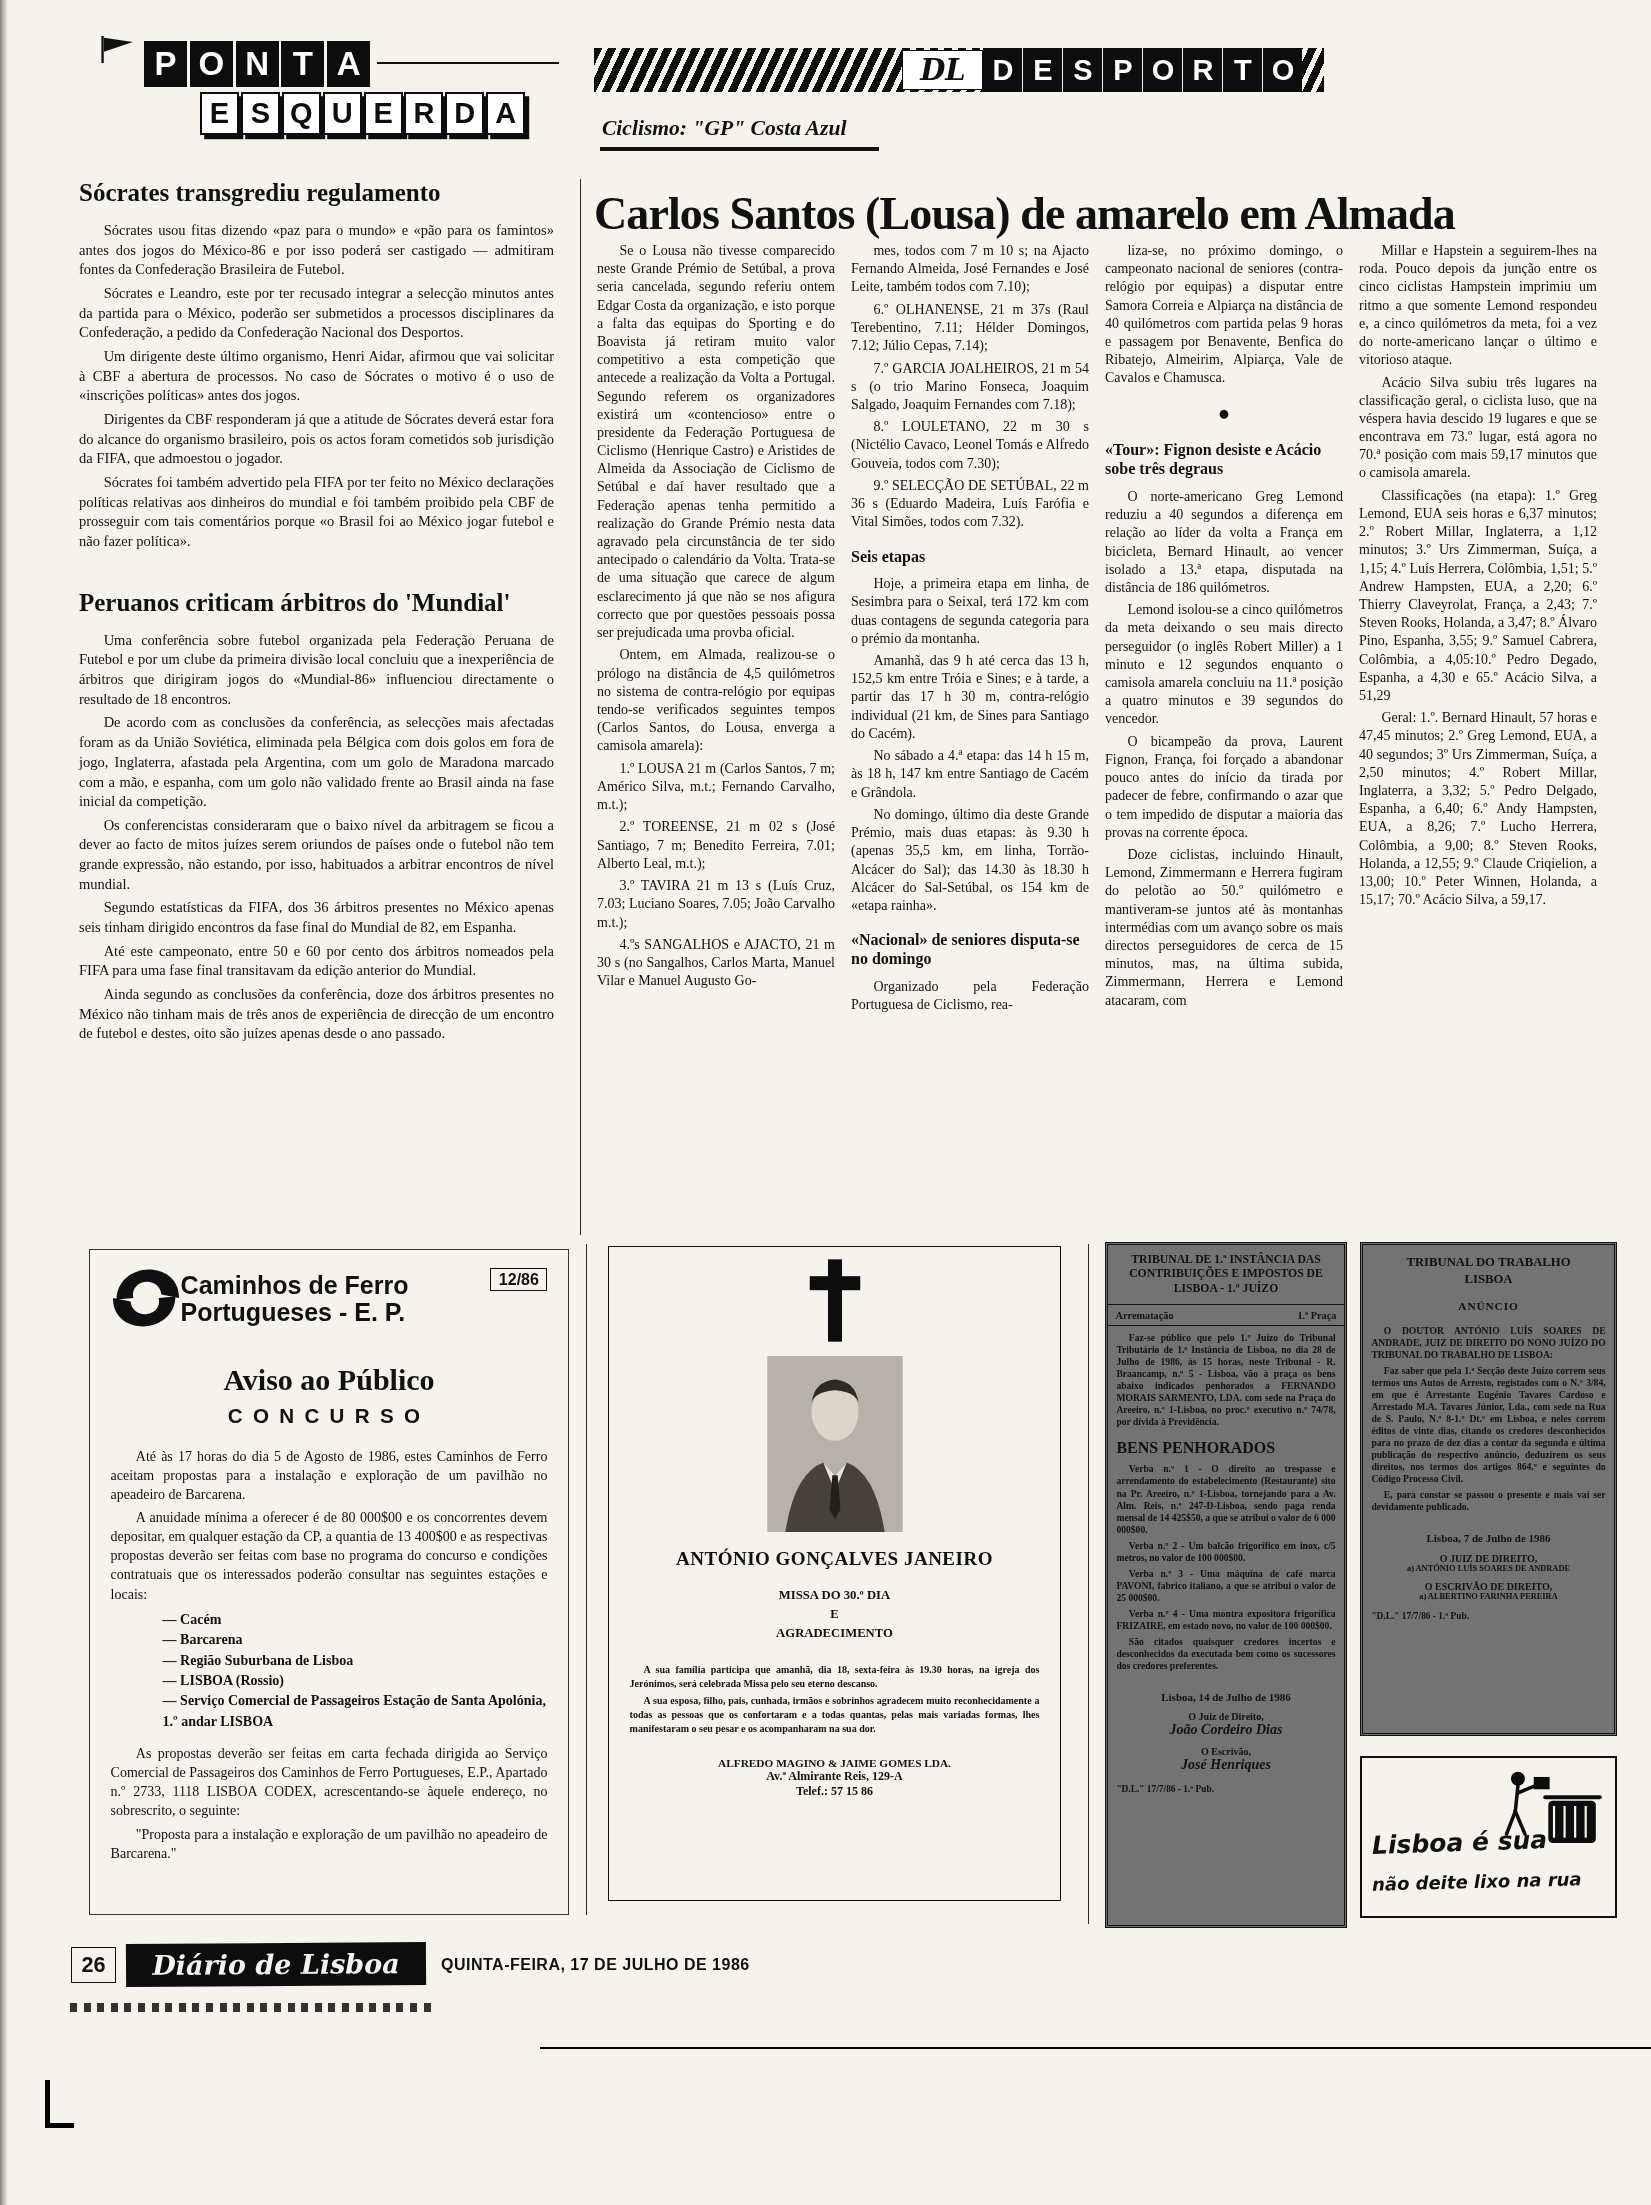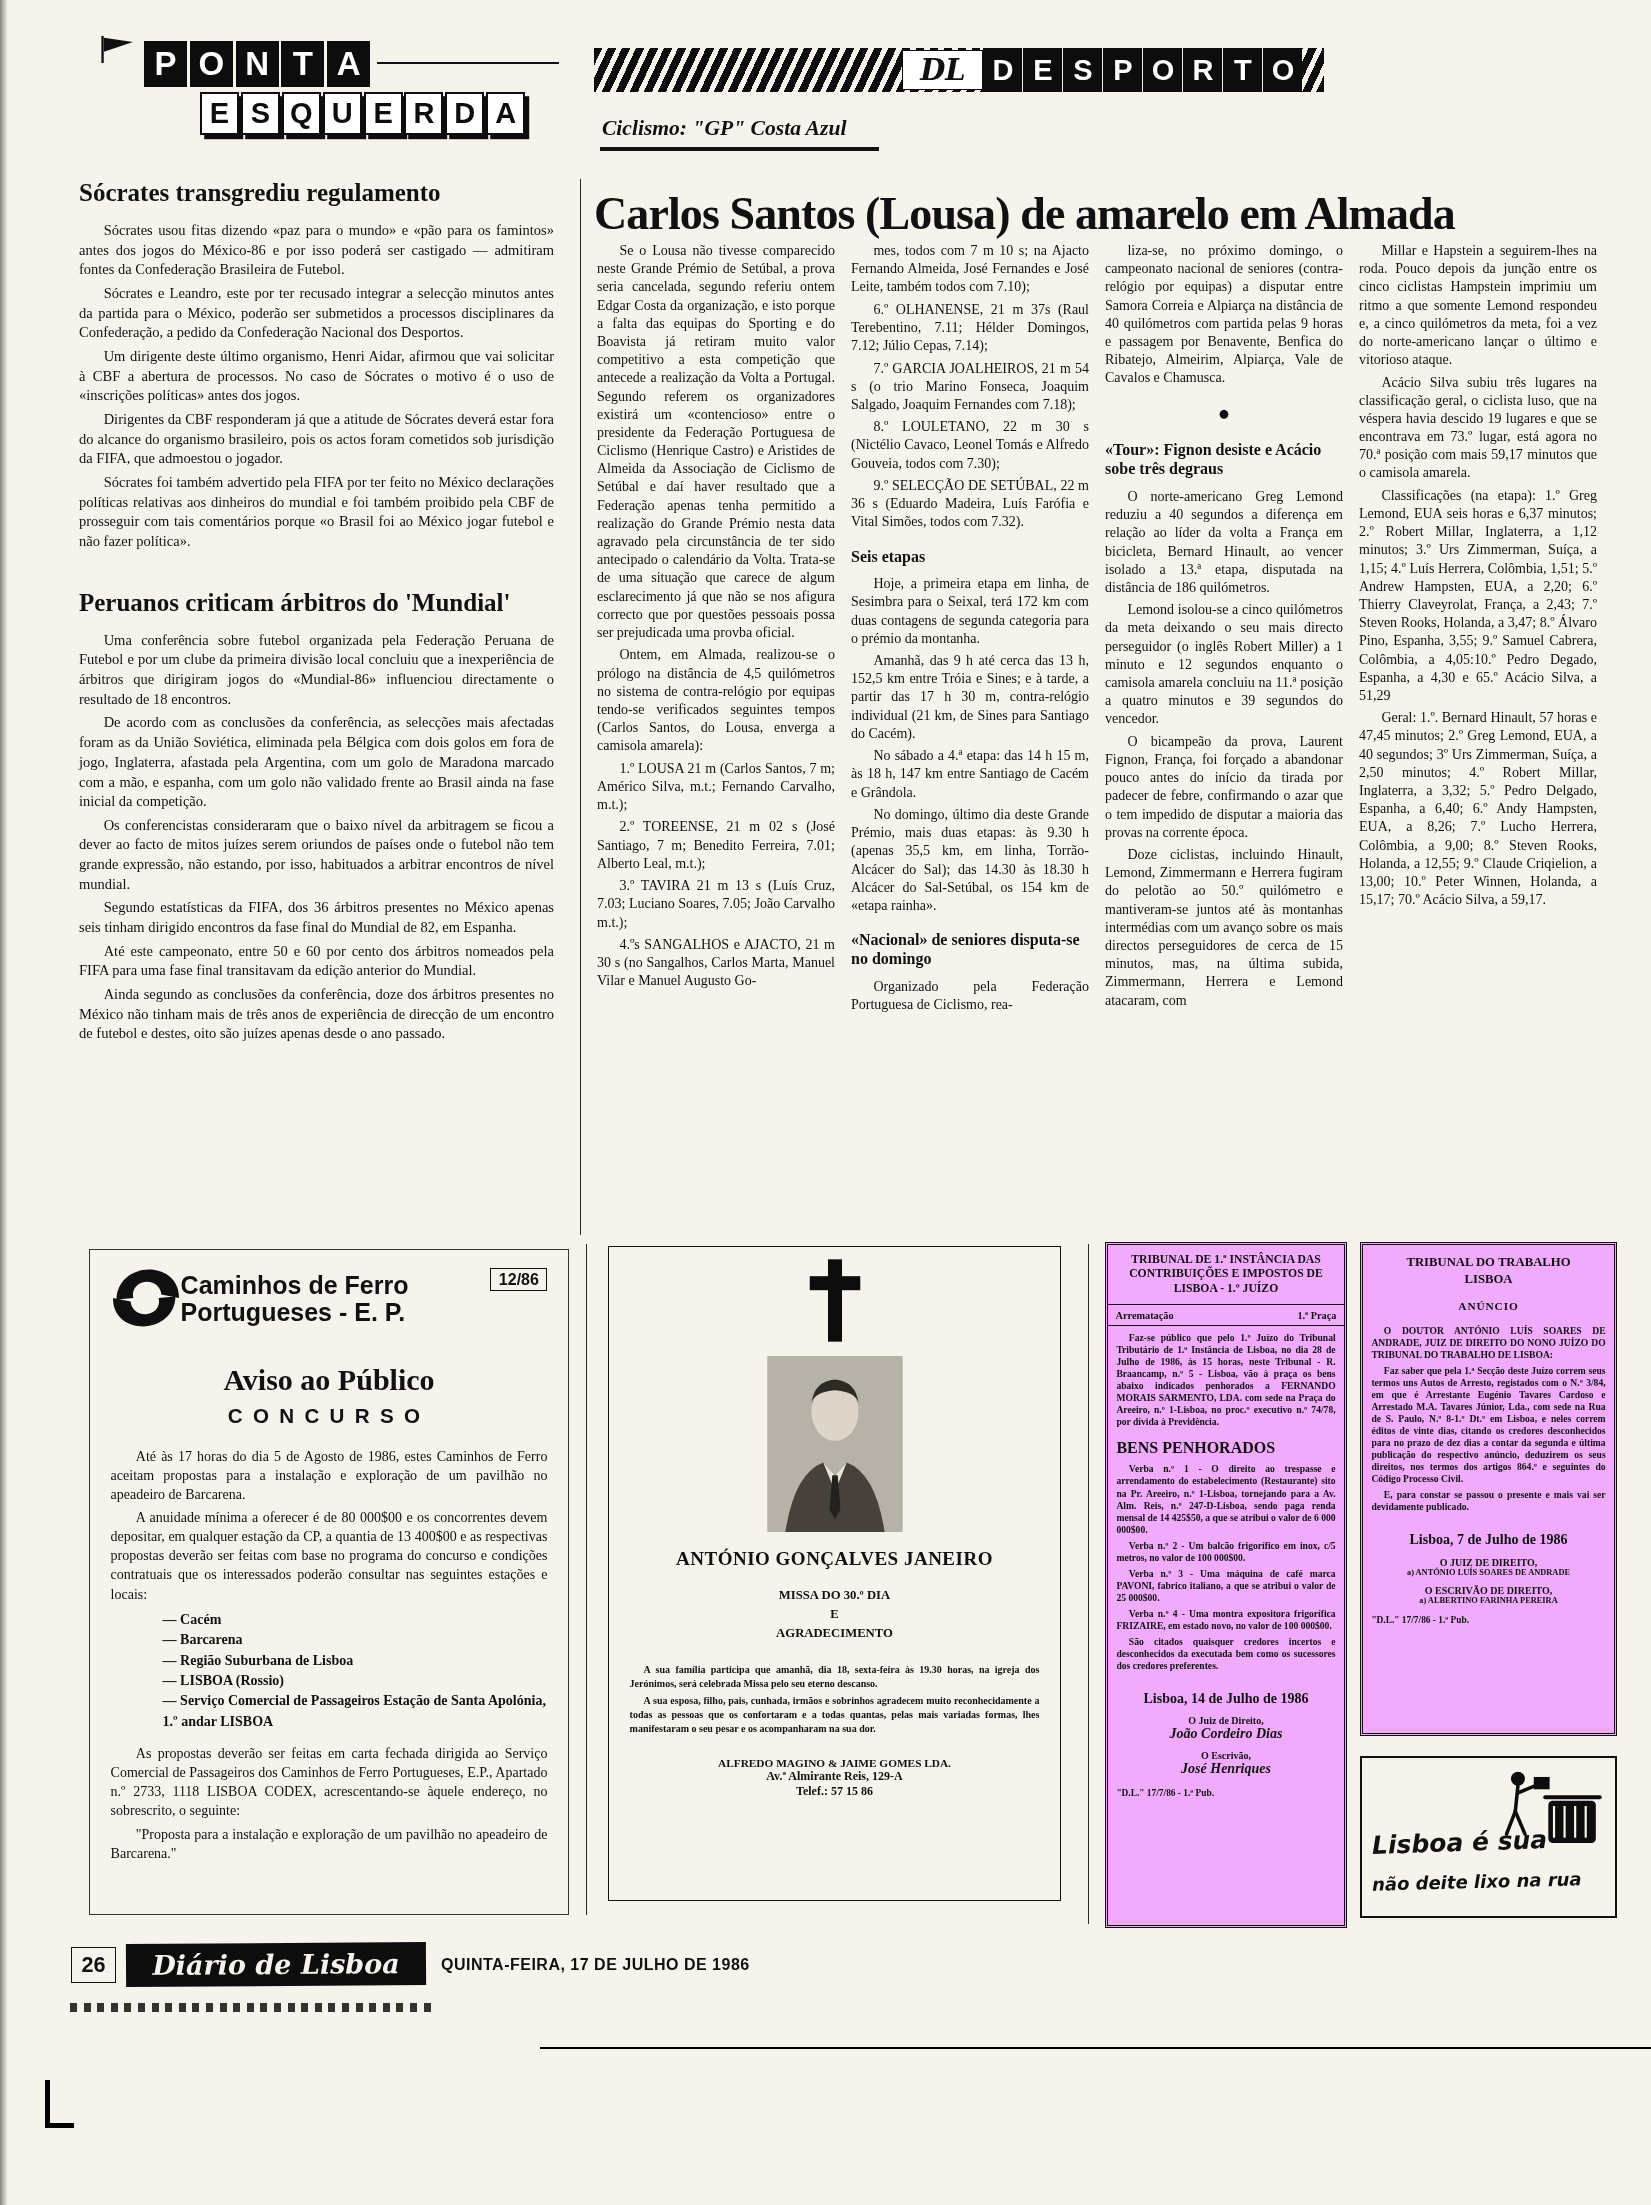--- a/index.html
+++ b/index.html
@@ -77,31 +77,31 @@
   .ob-cross{margin:0 auto;}
   .ob-photo{margin:12.2px auto 0 auto;display:block;}
   .ob-name{font-weight:bold;font-size:19px;letter-spacing:0.5px;margin-top:16px;}
   .ob-missa{font-weight:bold;font-size:12.7px;margin-top:16px;line-height:1.5;}
   .ob-body{margin-top:19px;}
   .ob-body p{font-size:10px;font-weight:bold;text-align:justify;line-height:1.4;margin:0 0 3.8px 0;text-indent:1.4em;}
   .ob-firm{font-weight:bold;font-size:11.3px;margin-top:20.6px;}
   .ob-addr,.ob-tel{font-weight:bold;font-size:12px;}
 
   
-  .tribunal{position:absolute;border:3.3px double #111;box-sizing:border-box;background:#f0abfc;overflow:hidden;}
+  .tribunal{position:absolute;border:3.3px double #111;box-sizing:border-box;background:#737373;overflow:hidden;}
   .trib1{left:1105px;top:1242px;width:242px;height:686px;}
   .trib2{left:1360px;top:1242px;width:257px;height:494px;}
   .trib-head{border-bottom:1.4px solid #111;padding:7.5px 5.6px;text-align:center;font-weight:bold;
         font-size:11.7px;line-height:1.25;}
   .trib-row{display:flex;justify-content:space-between;font-weight:bold;font-size:10.3px;
         padding:4.7px 7.5px;border-bottom:0.9px solid #111;}
   .trib-body{padding:5.6px 8.4px;}
   .trib-body p{font-size:9.6px;font-weight:bold;line-height:1.26;text-align:justify;text-indent:1.3em;margin:0 0 3.8px 0;}
   .trib-body h4{text-align:left;font-size:16px;font-weight:bold;margin:10.3px 0 6.6px 0;}
-  .trib-date{text-align:center;font-weight:bold;font-size:14px;margin:9.4px 0 2.8px 0;}
+  .trib-date{text-align:center;font-weight:bold;font-size:11px;margin:9.4px 0 2.8px 0;}
   .trib-sig-role{text-align:center;font-weight:bold;font-size:10px;margin-top:8.4px;}
   .trib-sig-name{text-align:center;font-weight:bold;font-style:italic;font-size:14px;}
   .trib-sig-name.caps{font-style:normal;font-size:8.4px;}
   .trib-pub{font-weight:bold;font-size:9.4px;margin:10.3px 0 0 8.4px;}
   .trib2-title{padding:9.4px 4.7px 1.9px 4.7px;text-align:center;font-weight:bold;font-size:12.7px;line-height:1.3;}
   .trib2-anuncio{text-align:center;font-weight:bold;font-size:11.3px;margin:10.3px 0 7.5px 0;letter-spacing:0.9px;}
 
   
   .lisboa-ad{position:absolute;left:1360px;top:1756px;width:257px;height:162px;border:2.3px solid #111;
         box-sizing:border-box;overflow:hidden;}

